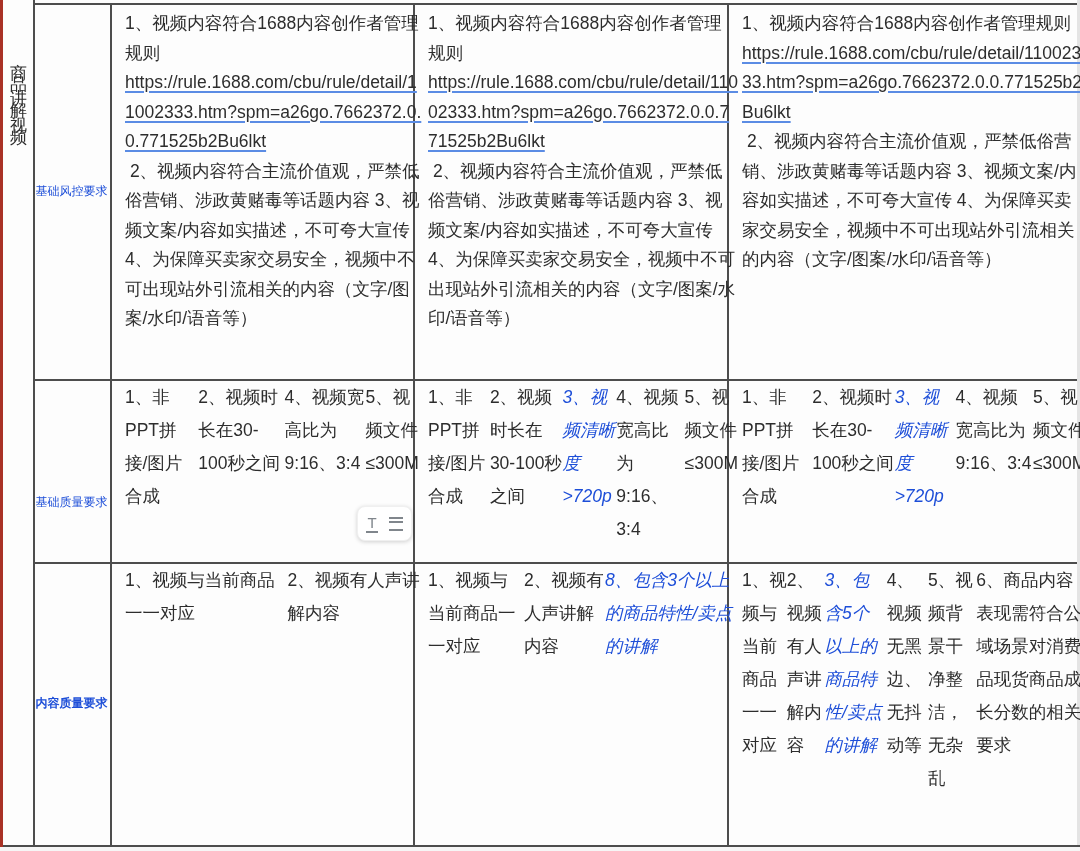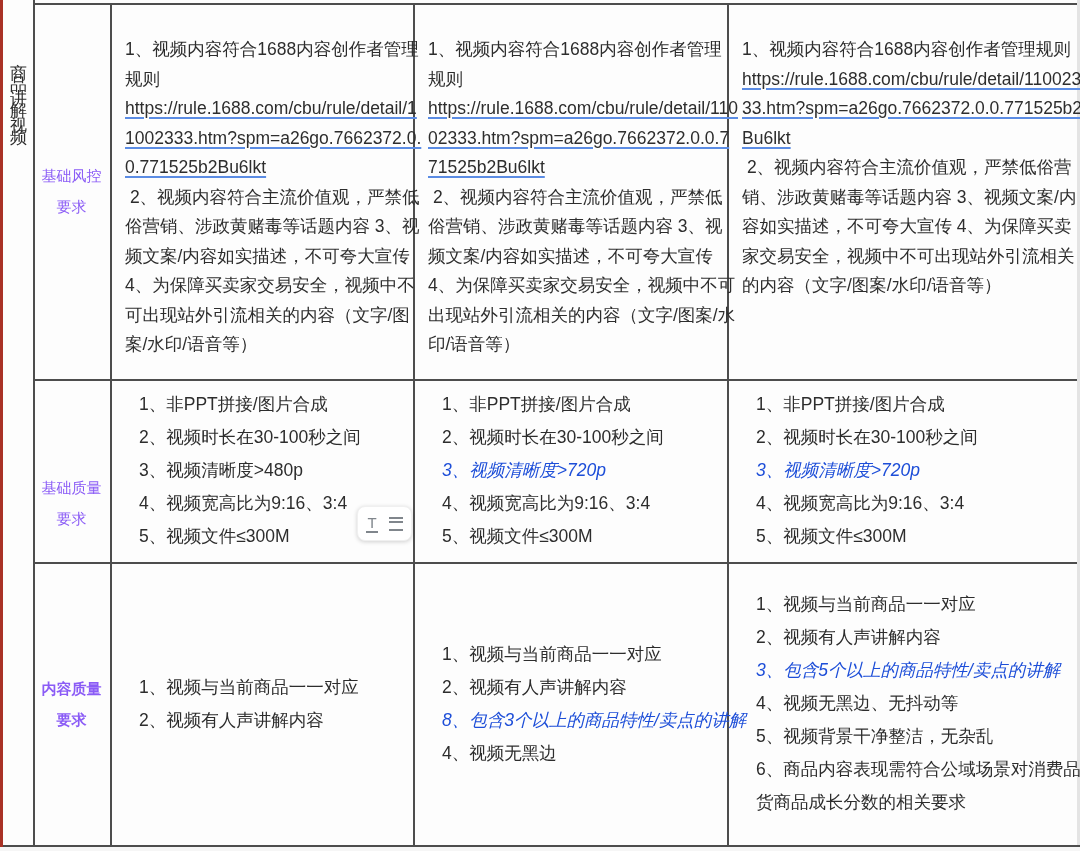--- a/index.html
+++ b/index.html
@@ -28,31 +28,31 @@
   .group-label{
     position:absolute;top:50px;left:50%;transform:translateX(-50%);
     writing-mode:vertical-rl;text-orientation:upright;
     font-size:17px;letter-spacing:13px;line-height:30px;color:#2d2d2d;
   }
 
   
   .row-header{
     position:absolute;left:35px;width:73px;
     display:flex;align-items:center;justify-content:center;
-    text-align:center;font-size:15px;line-height:31px;color:#8b5cf6;
+    text-align:center;font-size:12px;line-height:31px;color:#1d4ed8;
   }
   #rh0{top:5px;height:372px;}
   #rh1{top:381px;height:179px;margin-top:32px;}
   #rh2{top:564px;height:279px;font-weight:bold;}
 
   
   .cell{position:absolute;font-size:17.5px;color:#2d2d2d;}
-  .flow{line-height:29.5px;padding:30px 12px 0 13px;}
+  .flow{line-height:29.5px;padding:4px 12px 0 13px;}
   .flow p{margin:0;white-space:pre-wrap;}
-  .list{display:flex;flex-direction:column;justify-content:center;line-height:33px;padding:0 12px 0 27px;}
+  .list{display:flex;flex-direction:row;justify-content:center;line-height:33px;padding:0 12px 0 13px;}
   .list p{margin:0;}
   .c0{left:112px;width:299px;}
   .c1{left:415px;width:310px;}
   .c2{left:729px;width:347px;}
   .r0{top:5px;height:372px;}
   .r1{top:381px;height:179px;}
   .r2{top:564px;height:279px;}
   .red{color:#1d4ed8;font-style:italic;}
   a.link{
     color:#2d2d2d;cursor:pointer;word-break:break-all;
@@ -113,21 +113,20 @@
     </div>
   <div class="cell flow r0 c2">
       <p>1、视频内容符合1688内容创作者管理规则</p>
       <p><a class="link">https://rule.1688.com/cbu/rule/detail/11002333.htm?spm=a26go.7662372.0.0.771525b2Bu6lkt</a></p>
       <p> 2、视频内容符合主流价值观，严禁低俗营销、涉政黄赌毒等话题内容 3、视频文案/内容如实描述，不可夸大宣传 4、为保障买卖家交易安全，视频中不可出现站外引流相关的内容（文字/图案/水印/语音等）</p>
     </div>
 
   <div class="cell list r1 c0">
       <p>1、非PPT拼接/图片合成</p>
       <p>2、视频时长在30-100秒之间</p>
-      <p>3、视频清晰度&gt;480p</p>
       <p>4、视频宽高比为9:16、3:4</p>
       <p>5、视频文件≤300M</p>
     </div>
   <div class="cell list r1 c1">
       <p>1、非PPT拼接/图片合成</p>
       <p>2、视频时长在30-100秒之间</p>
       <p class="red">3、视频清晰度&gt;720p</p>
       <p>4、视频宽高比为9:16、3:4</p>
       <p>5、视频文件≤300M</p>
     </div>
@@ -140,21 +139,20 @@
     </div>
 
   <div class="cell list r2 c0">
       <p>1、视频与当前商品一一对应</p>
       <p>2、视频有人声讲解内容</p>
     </div>
   <div class="cell list r2 c1">
       <p>1、视频与当前商品一一对应</p>
       <p>2、视频有人声讲解内容</p>
       <p class="red">8、包含3个以上的商品特性/卖点的讲解</p>
-      <p>4、视频无黑边</p>
     </div>
   <div class="cell list r2 c2">
       <p>1、视频与当前商品一一对应</p>
       <p>2、视频有人声讲解内容</p>
       <p class="red">3、包含5个以上的商品特性/卖点的讲解</p>
       <p>4、视频无黑边、无抖动等</p>
       <p>5、视频背景干净整洁，无杂乱</p>
       <p>6、商品内容表现需符合公域场景对消费品现货商品成长分数的相关要求</p>
     </div>
 

